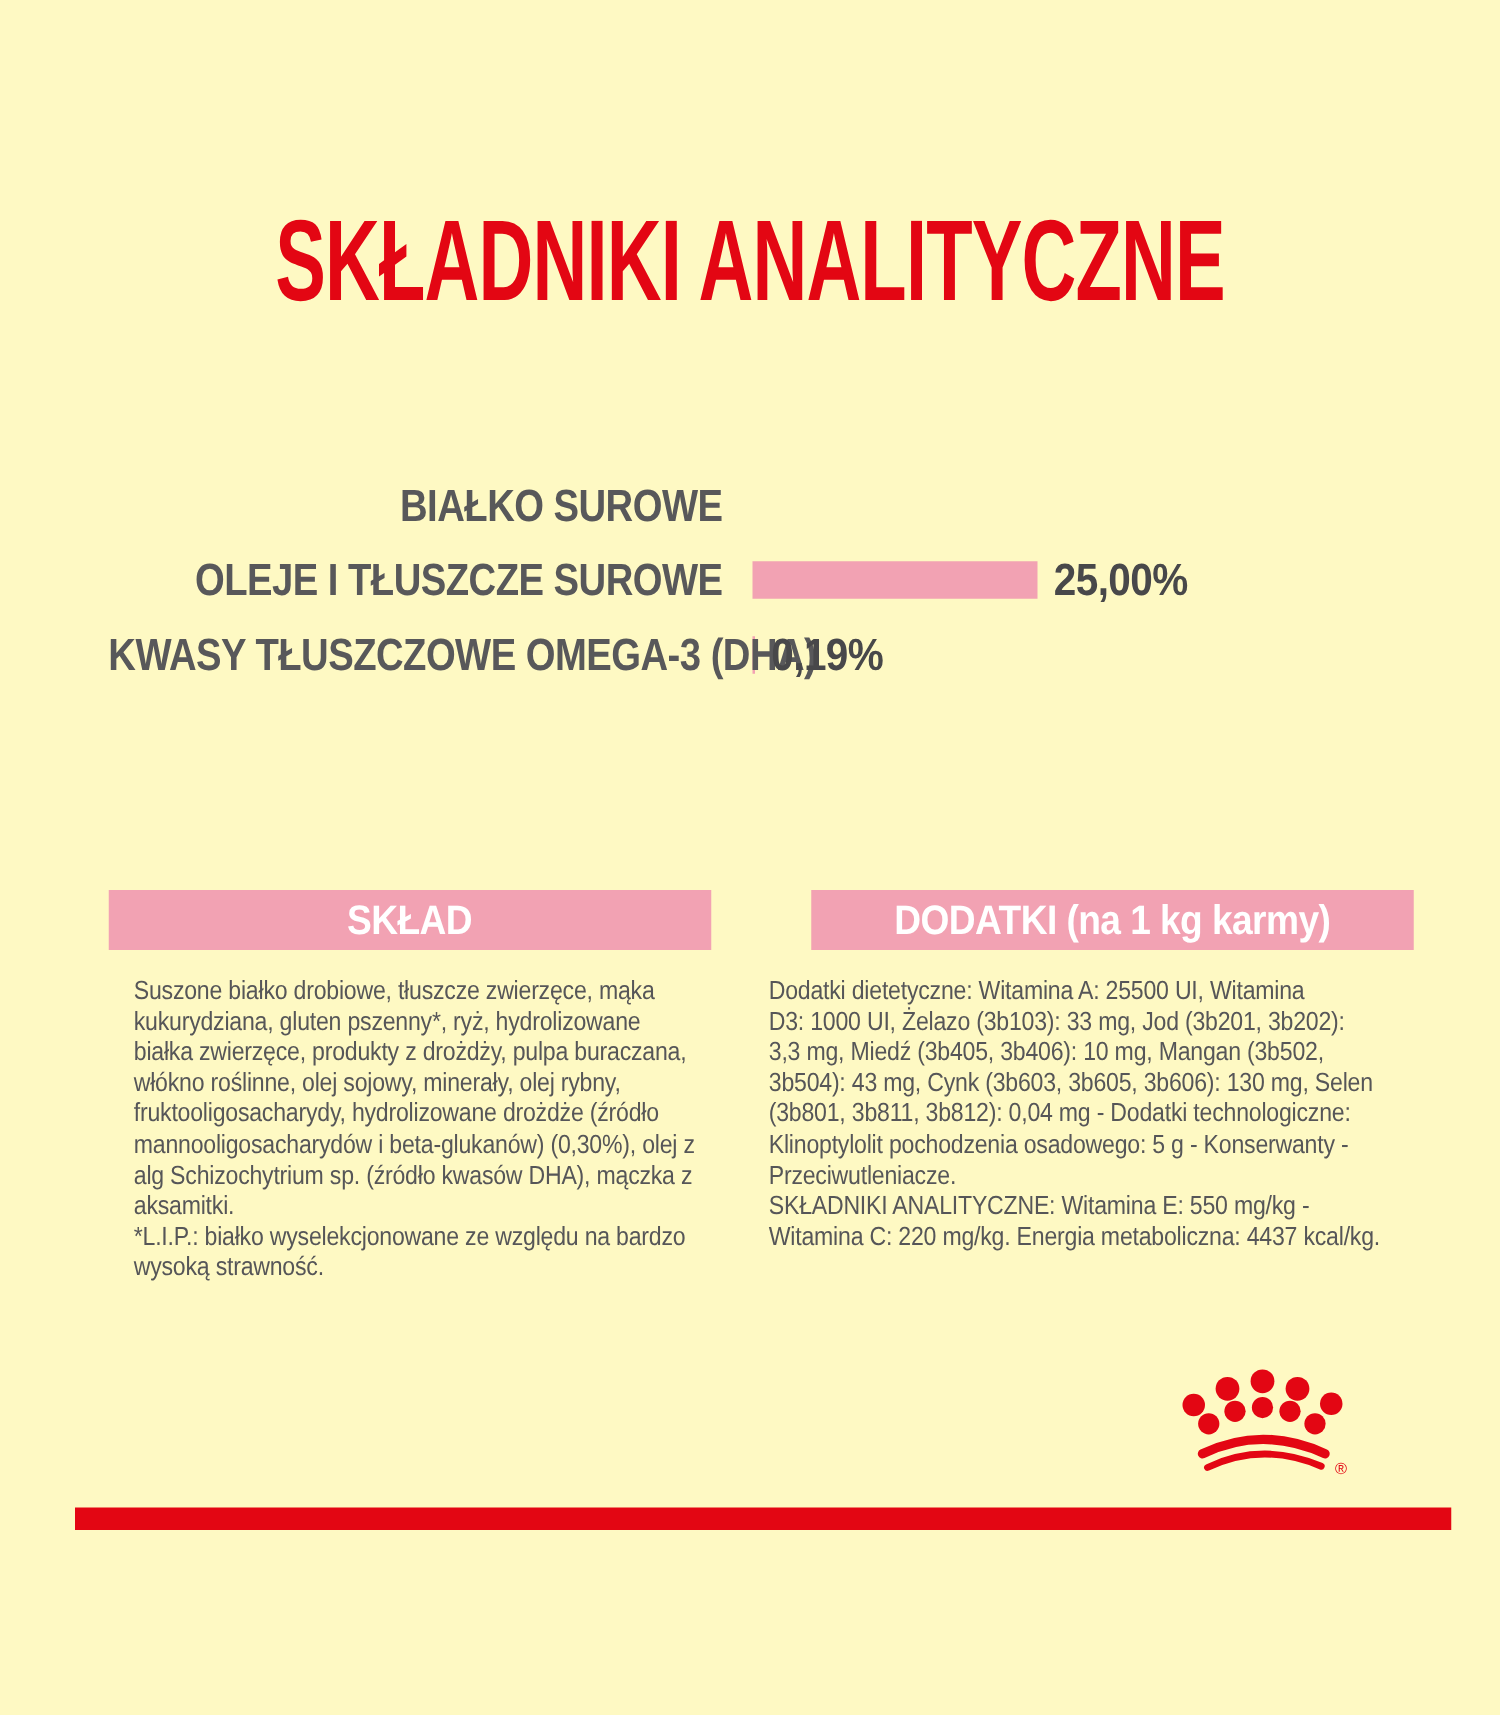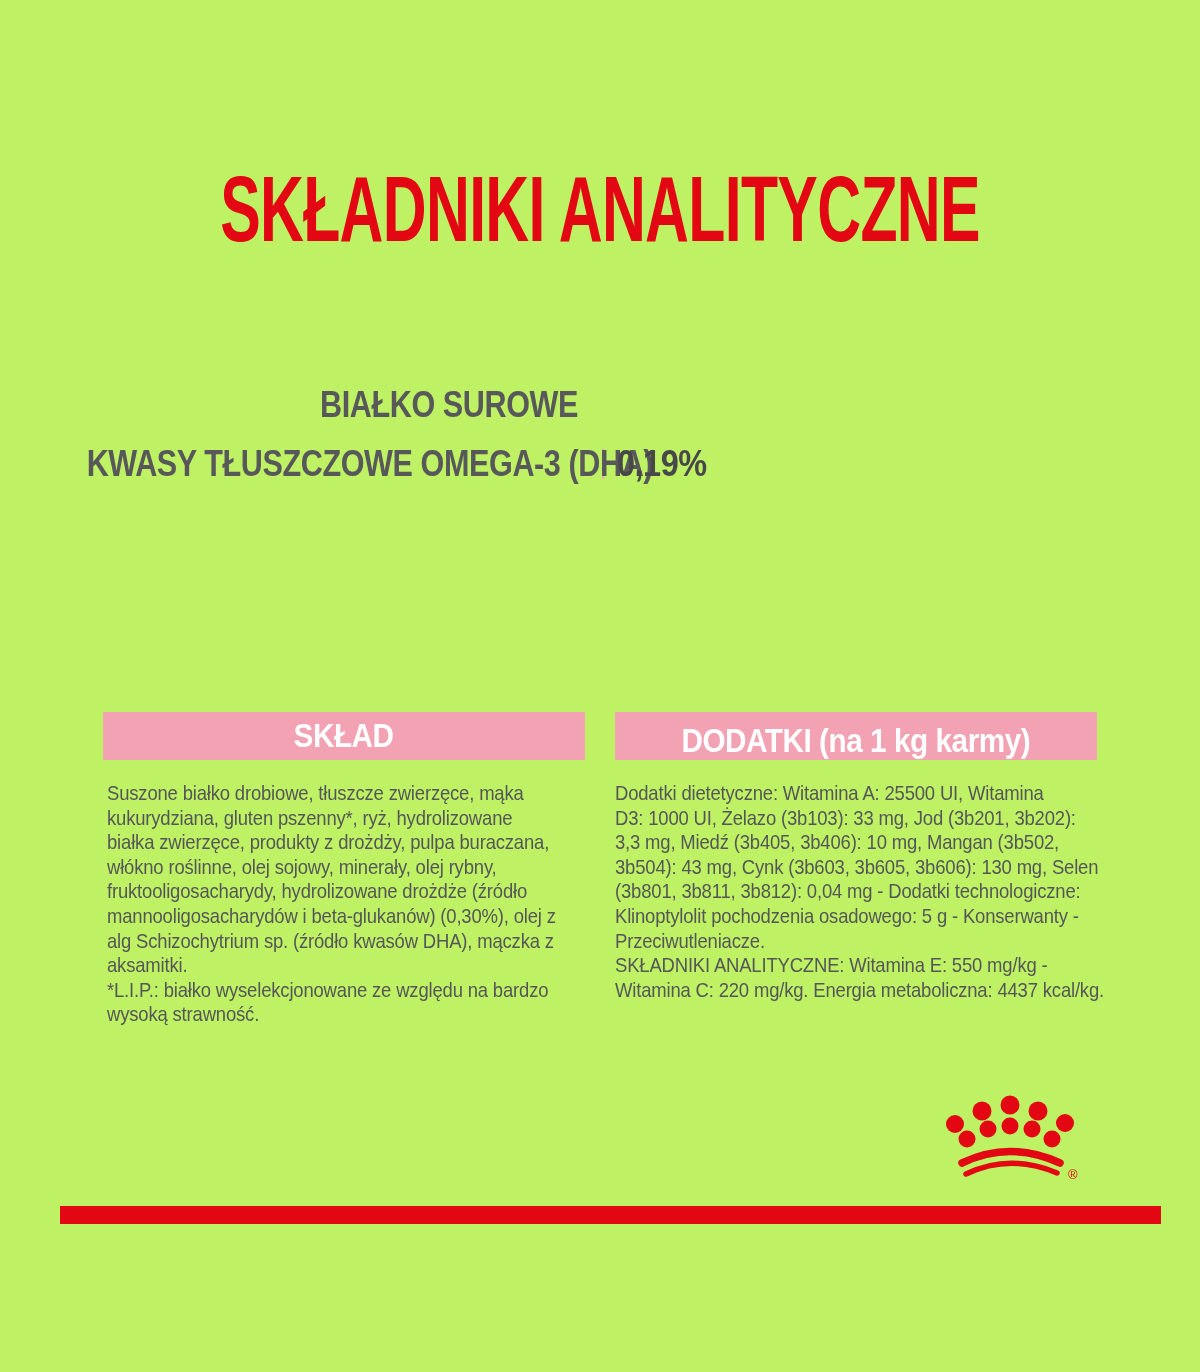--- a/index.html
+++ b/index.html
@@ -6,21 +6,21 @@
     --red:#e30613;
     --pink:#f2a2b3;
     --label-gray:#58585a;
     --value-gray:#48484a;
     --body-gray:#565658;
   }
   html,body{margin:0;padding:0;background:#ffffff;}
   .page{
     position:relative;
     width:1200px;height:1372px;
-    background:#bef264;
+    background:#fef9c3;
     overflow:hidden;
     font-family:"Liberation Sans", sans-serif;
   }
   .title{
     position:absolute;left:0;right:0;top:163px;
     text-align:center;
     font-size:92px;font-weight:700;line-height:92px;
     color:var(--red);
     transform:scaleX(0.66);
     transform-origin:50% 50%;
@@ -49,22 +49,22 @@
   .sec-hdr{
     position:absolute;top:712px;width:482px;height:48px;
     background:var(--pink);
     display:flex;align-items:center;justify-content:center;
   }
   .sec-hdr span{
     color:#ffffff;font-size:33px;font-weight:700;
     transform:scaleX(0.9);transform-origin:50% 50%;
     white-space:nowrap;letter-spacing:-0.5px;
   }
-  .hdr-left{left:103px;}
-  .hdr-right{left:615px;align-items:flex-end;}
+  .hdr-left{left:87px;}
+  .hdr-right{left:649px;}
   
   .body-text{
     position:absolute;top:781px;width:680px;
     font-size:21px;line-height:24.6px;font-weight:400;
     color:var(--body-gray);
     white-space:pre-line;
     transform:scaleX(0.88);transform-origin:0 0;
     letter-spacing:-0.2px;
   }
   .body-left{left:107px;}
@@ -81,20 +81,27 @@
 </head>
 <body>
 
 <div class="page">
 
   <div class="title">SKŁADNIKI ANALITYCZNE</div>
 
   <div class="chart">
     <div class="chart-row">
       <div class="chart-label">BIAŁKO SUROWE</div>
+    </div>
+    <div class="chart-row">
+      <div class="chart-label">OLEJE I TŁUSZCZE SUROWE</div>
+      <div class="bar-wrap">
+        <div class="chart-bar" style="width: 227.5px; background: rgb(242, 162, 179);"></div>
+        <div class="chart-value">25,00%</div>
+      </div>
     </div>
     <div class="chart-row">
       <div class="chart-label">KWASY TŁUSZCZOWE OMEGA-3 (DHA)</div>
       <div class="bar-wrap">
         <div class="chart-bar" style="width: 2px; background: rgb(242, 162, 179);"></div>
         <div class="chart-value">0,19%</div>
       </div>
     </div>
   </div>
 

